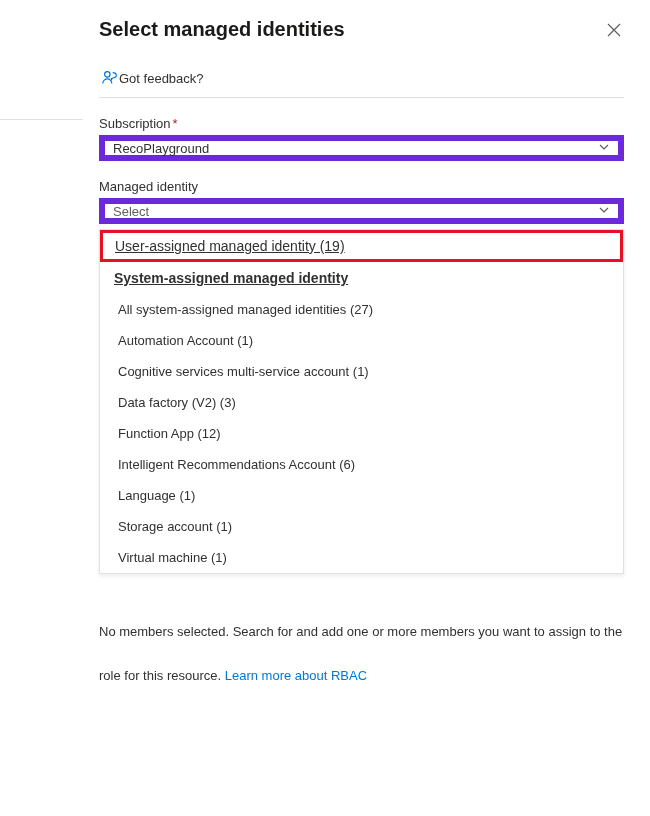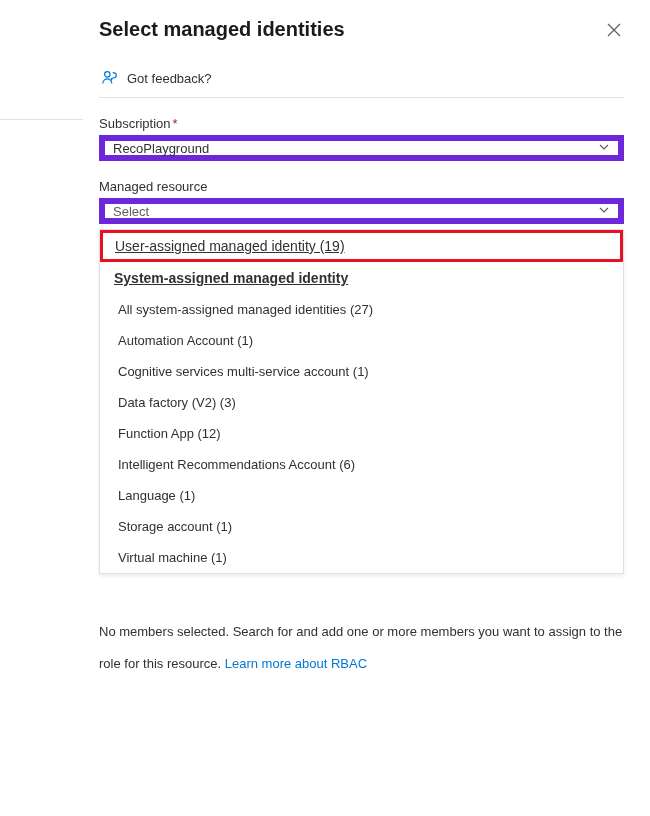--- a/index.html
+++ b/index.html
@@ -4,21 +4,21 @@
   <style>
     * { box-sizing: border-box; margin: 0; padding: 0; }
     html, body { width: 650px; height: 816px; font-family: "Segoe UI", "Segoe UI Web", Arial, sans-serif; font-size: 13px; color: #323130; background: #fff; }
     .panel { position: absolute; left: 83px; top: 0; width: 567px; height: 816px; background: #fff; padding: 18px 26px 16px 16px; }
     .left-divider { position: absolute; left: 0px; top: 119px; width: 83px; height: 1px; background: #e1e1e1; }
 
     .title-row { display: flex; align-items: center; justify-content: space-between; margin-bottom: 22px; }
     .title { font-size: 20px; font-weight: 600; color: #1b1a19; }
     .close-btn { width: 20px; height: 20px; display: inline-flex; align-items: center; justify-content: center; color:#605e5c; cursor: pointer; }
 
-    .feedback-row { display: flex; align-items: center; gap: 8px; padding: 6px 0 10px 2px; border-bottom: 1px solid #e1e1e1; margin-bottom: 18px; color:#323130; cursor: pointer; }
+    .feedback-row { display: flex; align-items: center; padding: 6px 0 10px 2px; border-bottom: 1px solid #e1e1e1; margin-bottom: 18px; color:#323130; cursor: pointer; }
     .feedback-row svg { color: #0078d4; }
 
     .field-label { font-size: 13px; margin-bottom: 4px; }
     .required-star { color: #a4262c; margin-left: 2px; }
 
     .select-box { width: 100%; height: 26px; border: 6px solid #6d28d9; display: flex; align-items: center; justify-content: space-between; padding: 0 8px; font-size: 13px; background: #fff; cursor: pointer; }
     .select-box.placeholder span.value { color: #605e5c; }
     .select-box .chev { color:#605e5c; }
 
     .field-group { margin-bottom: 18px; }
@@ -26,21 +26,21 @@
 
     .dropdown { position: absolute; left: 0; right: 0; top: 50px; border: 1px solid #e1e1e1; background: #fff; box-shadow: 0 2px 4px rgba(0,0,0,0.08); }
     .dd-item { padding: 8px 14px; font-size: 14px; cursor: pointer; text-decoration: underline; }
     .dd-header { font-weight: 600; }
     .dd-sub { padding: 8px 18px; font-size: 13px; }
 
     .highlighted { border: 3px solid #e81123; padding: 5px 12px; }
 
     .selected-block { font-size: 13px; line-height: 20px; margin-top: 398px; }
     .selected-label { display:block; }
-    .link { color: #0078d4; text-decoration: none; display:inline-block; margin-top: 12px; font-size:13px; cursor:pointer; }
+    .link { color: #0078d4; text-decoration: none; display:inline-block; margin-top: 24px; font-size:13px; cursor:pointer; }
   </style>
 </head>
 <body>
 
 <div class="left-divider"></div>
 
 <div class="panel">
 
   <div class="title-row">
     <h1 class="title">Select managed identities</h1>
@@ -68,21 +68,21 @@
       <span class="value">RecoPlayground</span>
       <span class="chev">
         <svg width="12" height="12" viewBox="0 0 12 12">
             <path d="M2 4 L6 8 L10 4" fill="none" stroke="currentColor" stroke-width="1.2"></path>
           </svg>
       </span>
     </div>
   </div>
 
   <div class="field-group rel">
-    <div class="field-label">Managed resource</div>
+    <div class="field-label">Managed identity</div>
     <div class="select-box placeholder">
       <span class="value">Select</span>
       <span class="chev">
         <svg width="12" height="12" viewBox="0 0 12 12">
             <path d="M2 4 L6 8 L10 4" fill="none" stroke="currentColor" stroke-width="1.2"></path>
           </svg>
       </span>
     </div>
 
     <div class="dropdown">

